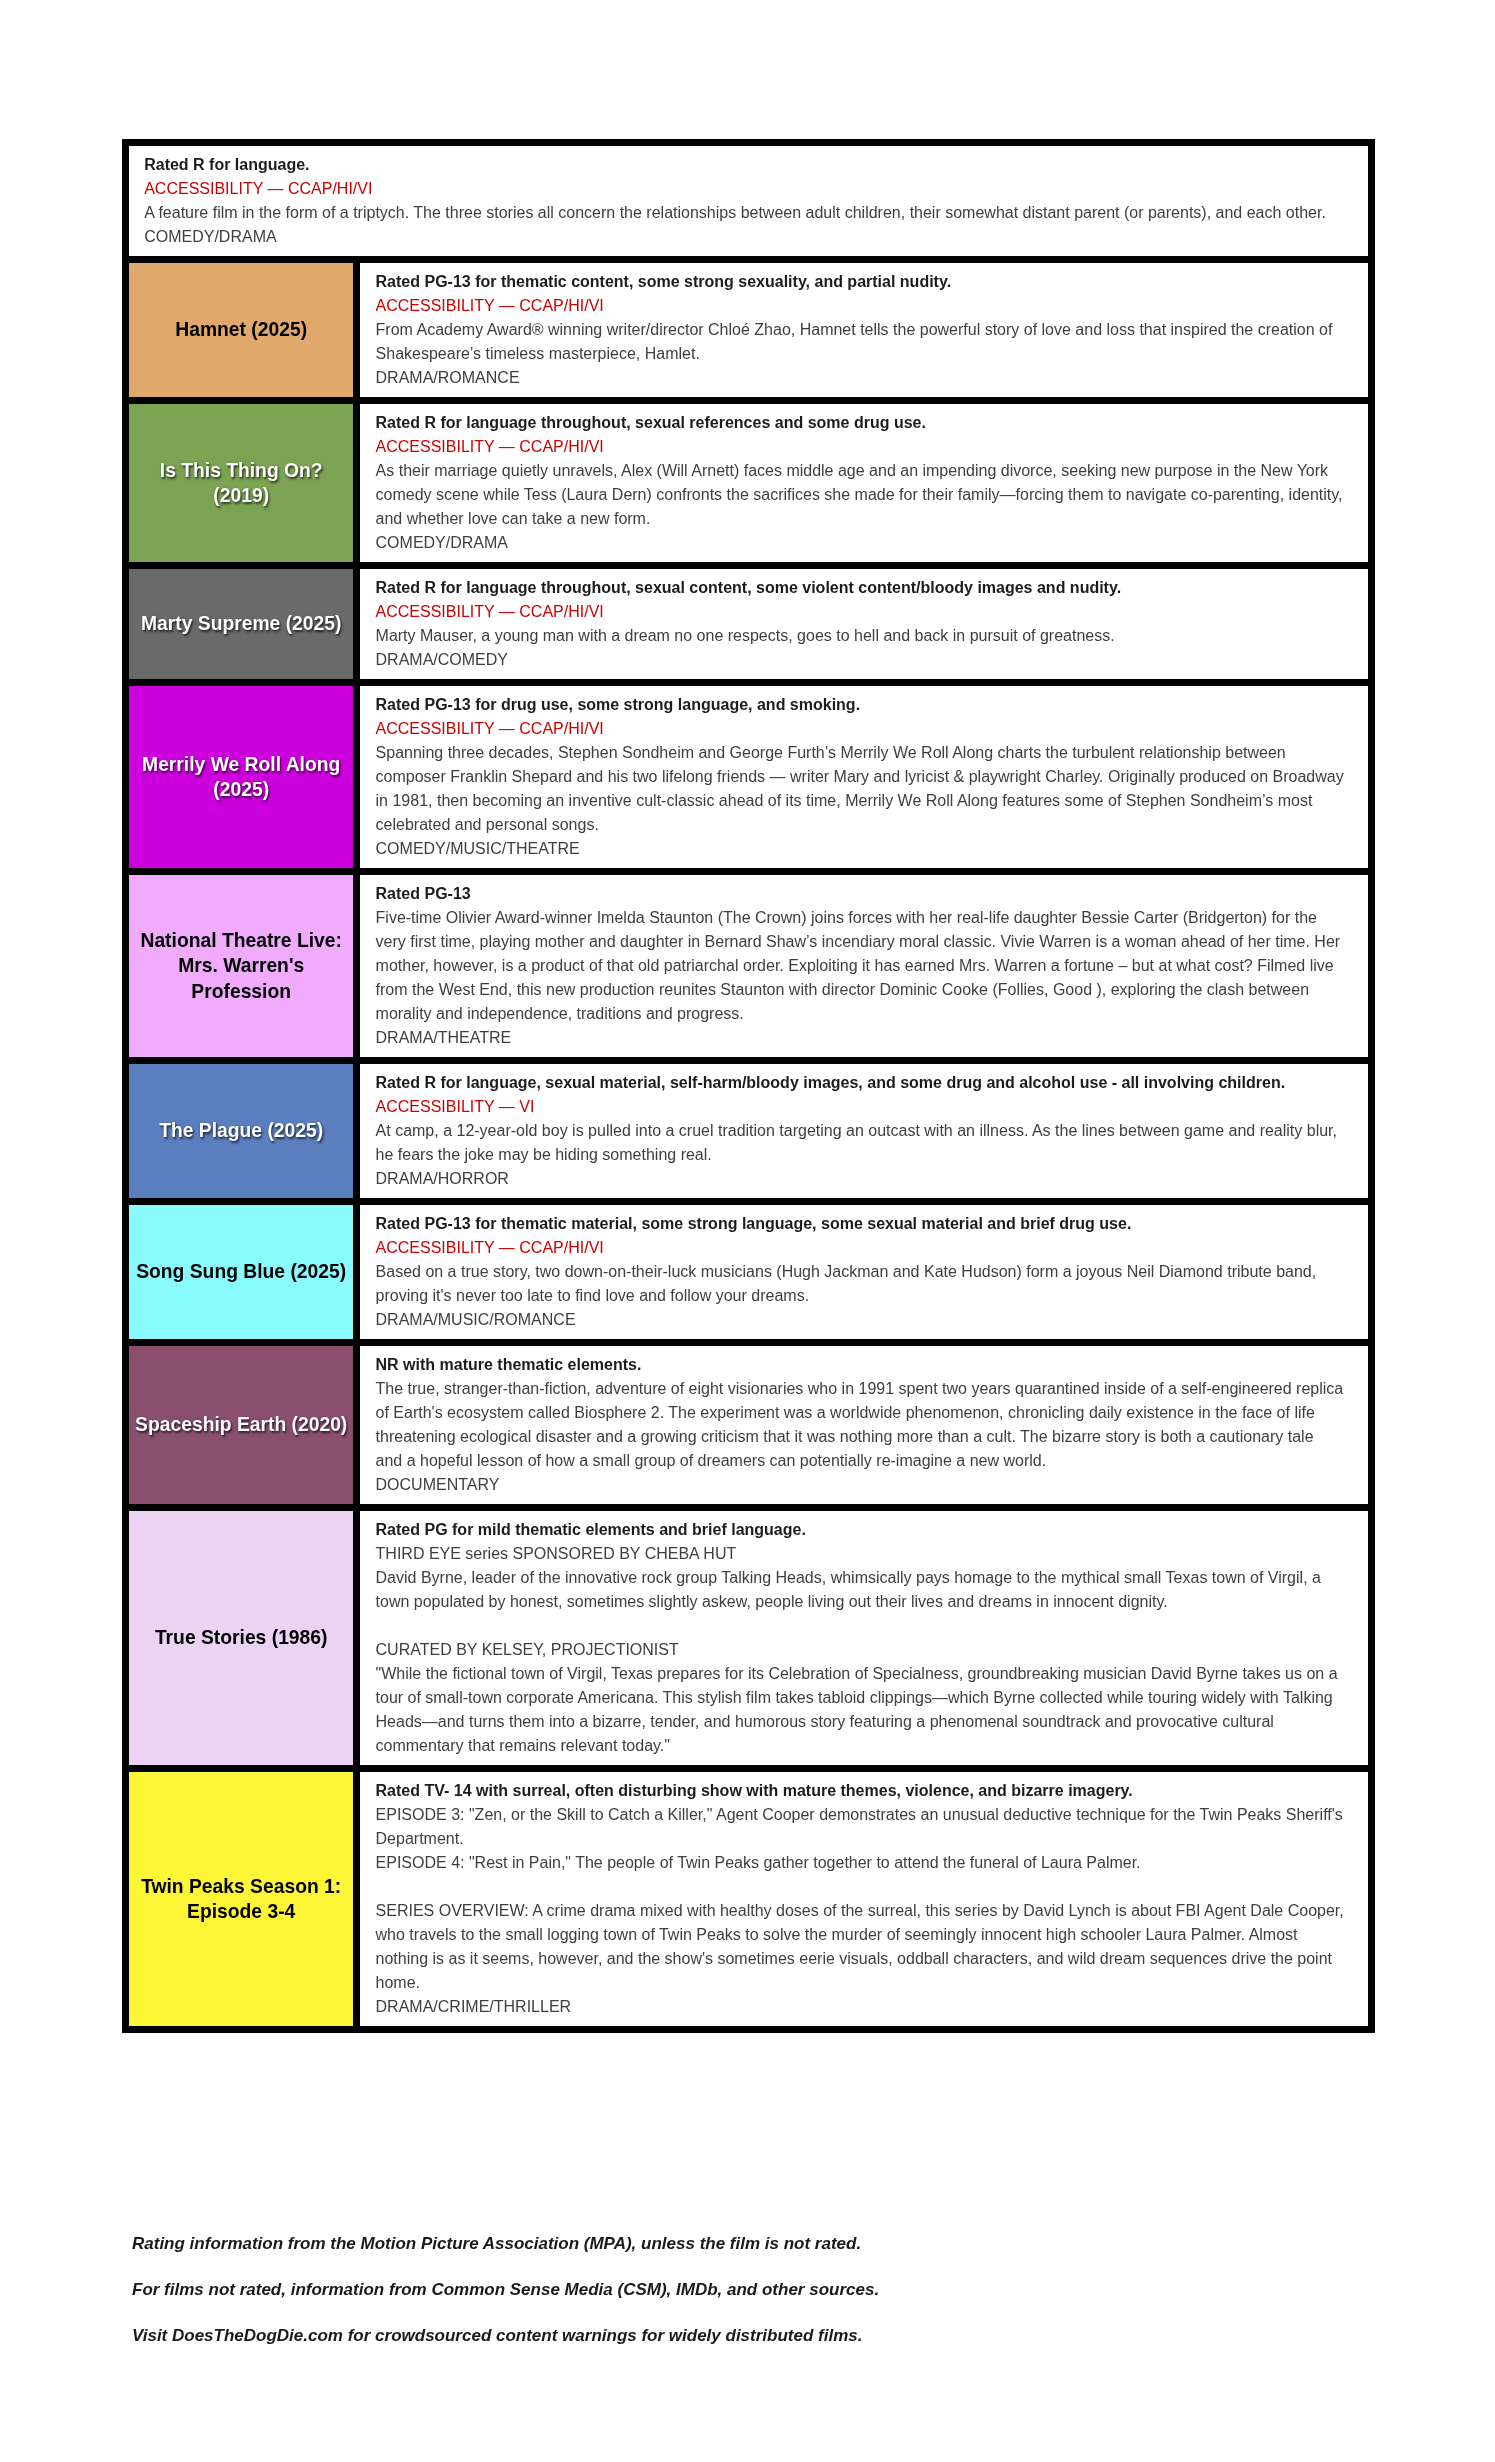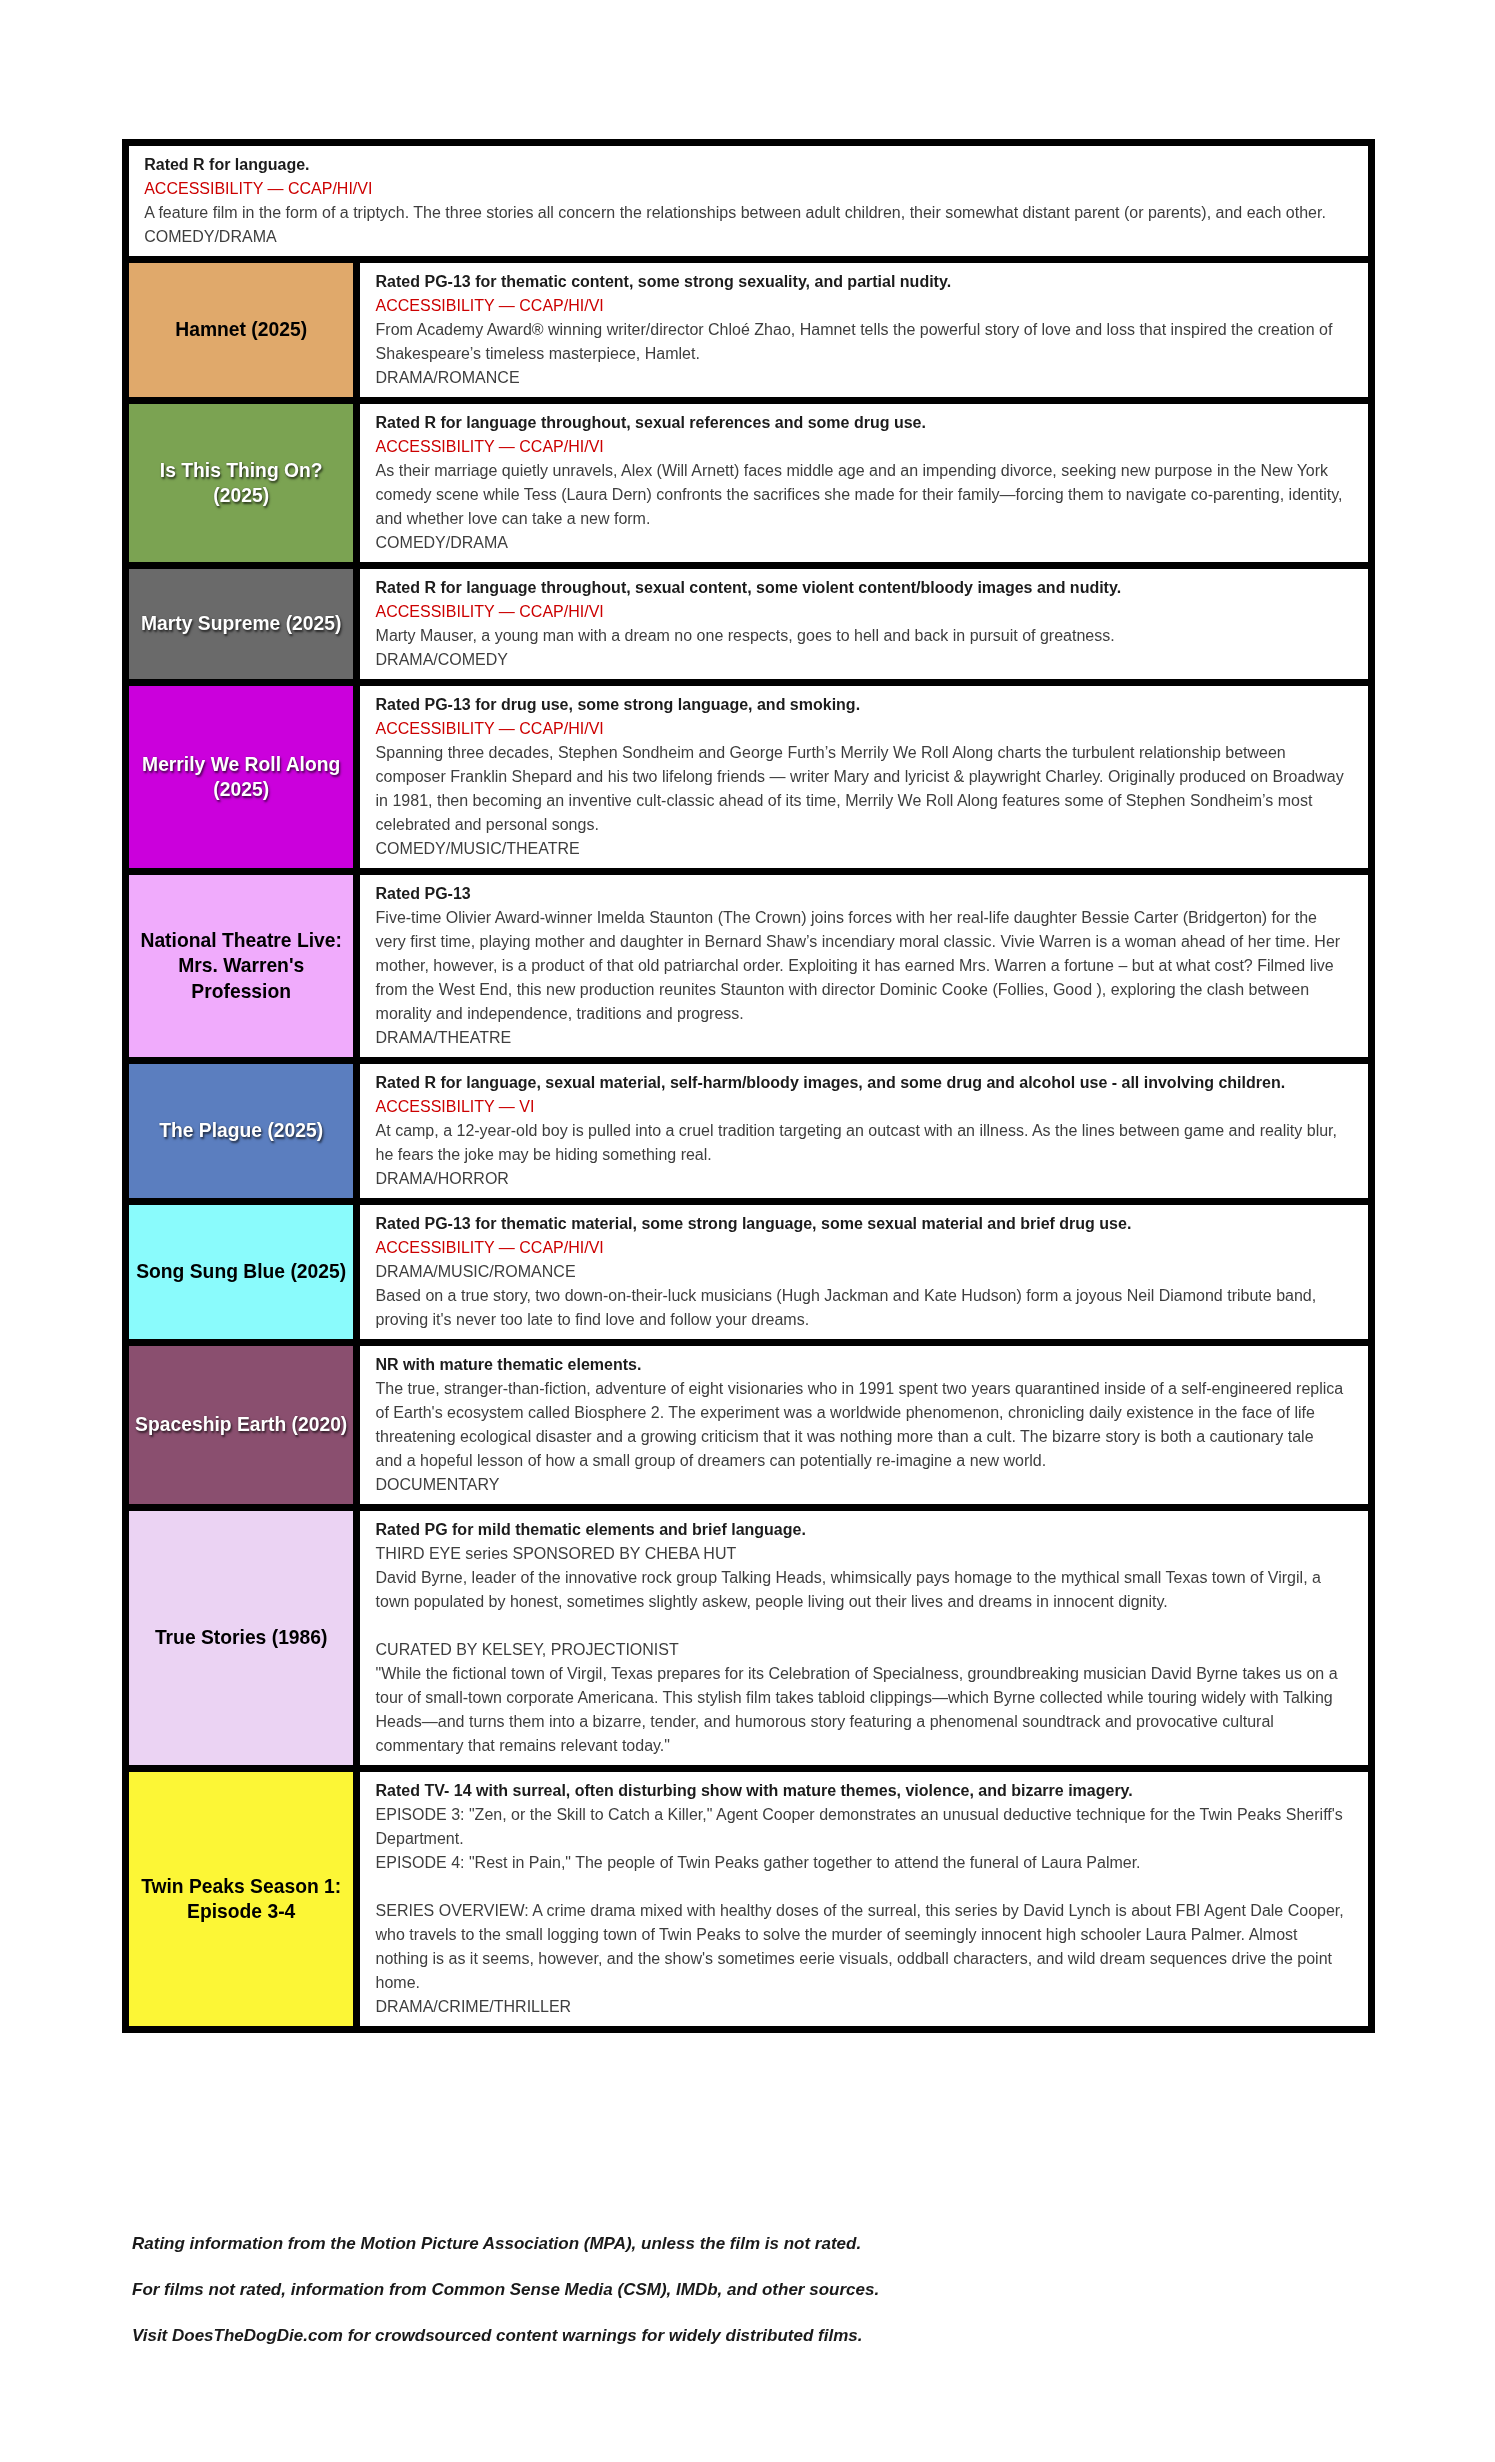--- a/index.html
+++ b/index.html
@@ -76,21 +76,21 @@
     <div class="row">
       <div class="cell-title" style="background: rgb(224, 169, 107); color: rgb(0, 0, 0);">Hamnet (2025)</div>
       <div class="cell-desc">
         <div class="line bold">Rated PG-13 for thematic content, some strong sexuality, and partial nudity.</div>
         <div class="line red">ACCESSIBILITY — CCAP/HI/VI</div>
         <div class="line normal">From Academy Award® winning writer/director Chloé Zhao, Hamnet tells the powerful story of love and loss that inspired the creation of Shakespeare’s timeless masterpiece, Hamlet.</div>
         <div class="line normal">DRAMA/ROMANCE</div>
       </div>
     </div>
     <div class="row">
-      <div class="cell-title shadow" style="background: rgb(123, 163, 82); color: rgb(255, 255, 255);">Is This Thing On? (2025)</div>
+      <div class="cell-title shadow" style="background: rgb(123, 163, 82); color: rgb(255, 255, 255);">Is This Thing On? (2019)</div>
       <div class="cell-desc">
         <div class="line bold">Rated R for language throughout, sexual references and some drug use.</div>
         <div class="line red">ACCESSIBILITY — CCAP/HI/VI</div>
         <div class="line normal">As their marriage quietly unravels, Alex (Will Arnett) faces middle age and an impending divorce, seeking new purpose in the New York comedy scene while Tess (Laura Dern) confronts the sacrifices she made for their family—forcing them to navigate co-parenting, identity, and whether love can take a new form.</div>
         <div class="line normal">COMEDY/DRAMA</div>
       </div>
     </div>
     <div class="row">
       <div class="cell-title shadow" style="background: rgb(106, 106, 106); color: rgb(255, 255, 255);">Marty Supreme (2025)</div>
       <div class="cell-desc">
@@ -124,22 +124,22 @@
         <div class="line red">ACCESSIBILITY — VI</div>
         <div class="line normal">At camp, a 12-year-old boy is pulled into a cruel tradition targeting an outcast with an illness. As the lines between game and reality blur, he fears the joke may be hiding something real.</div>
         <div class="line normal">DRAMA/HORROR</div>
       </div>
     </div>
     <div class="row">
       <div class="cell-title" style="background: rgb(138, 251, 252); color: rgb(0, 0, 0);">Song Sung Blue (2025)</div>
       <div class="cell-desc">
         <div class="line bold">Rated PG-13 for thematic material, some strong language, some sexual material and brief drug use.</div>
         <div class="line red">ACCESSIBILITY — CCAP/HI/VI</div>
+        <div class="line normal">Based on a true story, two down-on-their-luck musicians (Hugh Jackman and Kate Hudson) form a joyous Neil Diamond tribute band, proving it's never too late to find love and follow your dreams.</div>
         <div class="line normal">DRAMA/MUSIC/ROMANCE</div>
-        <div class="line normal">Based on a true story, two down-on-their-luck musicians (Hugh Jackman and Kate Hudson) form a joyous Neil Diamond tribute band, proving it's never too late to find love and follow your dreams.</div>
       </div>
     </div>
     <div class="row">
       <div class="cell-title shadow" style="background: rgb(138, 79, 111); color: rgb(255, 255, 255);">Spaceship Earth (2020)</div>
       <div class="cell-desc">
         <div class="line bold">NR with mature thematic elements.</div>
         <div class="line normal">The true, stranger-than-fiction, adventure of eight visionaries who in 1991 spent two years quarantined inside of a self-engineered replica of Earth's ecosystem called Biosphere 2. The experiment was a worldwide phenomenon, chronicling daily existence in the face of life threatening ecological disaster and a growing criticism that it was nothing more than a cult. The bizarre story is both a cautionary tale and a hopeful lesson of how a small group of dreamers can potentially re-imagine a new world.</div>
         <div class="line normal">DOCUMENTARY</div>
       </div>
     </div>

